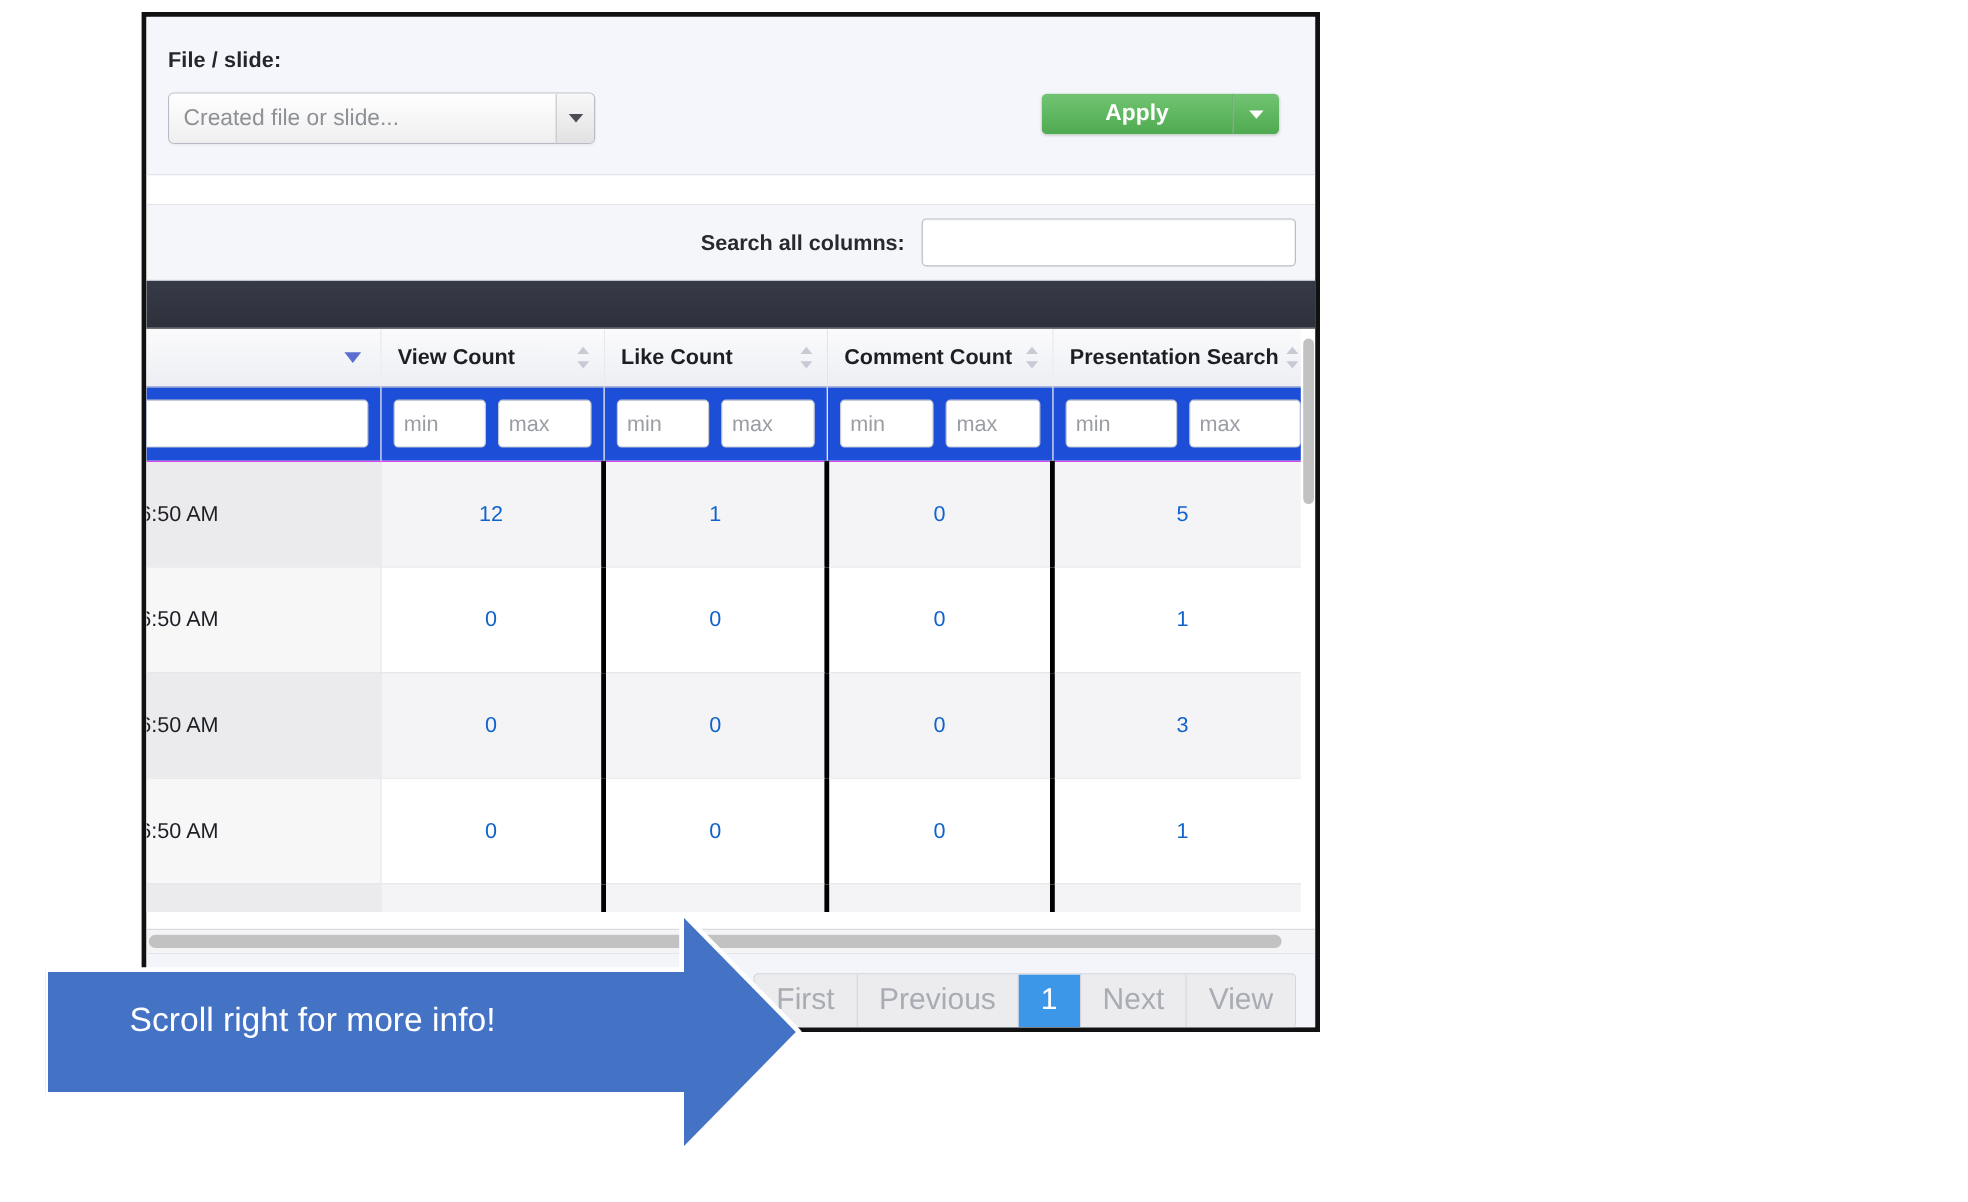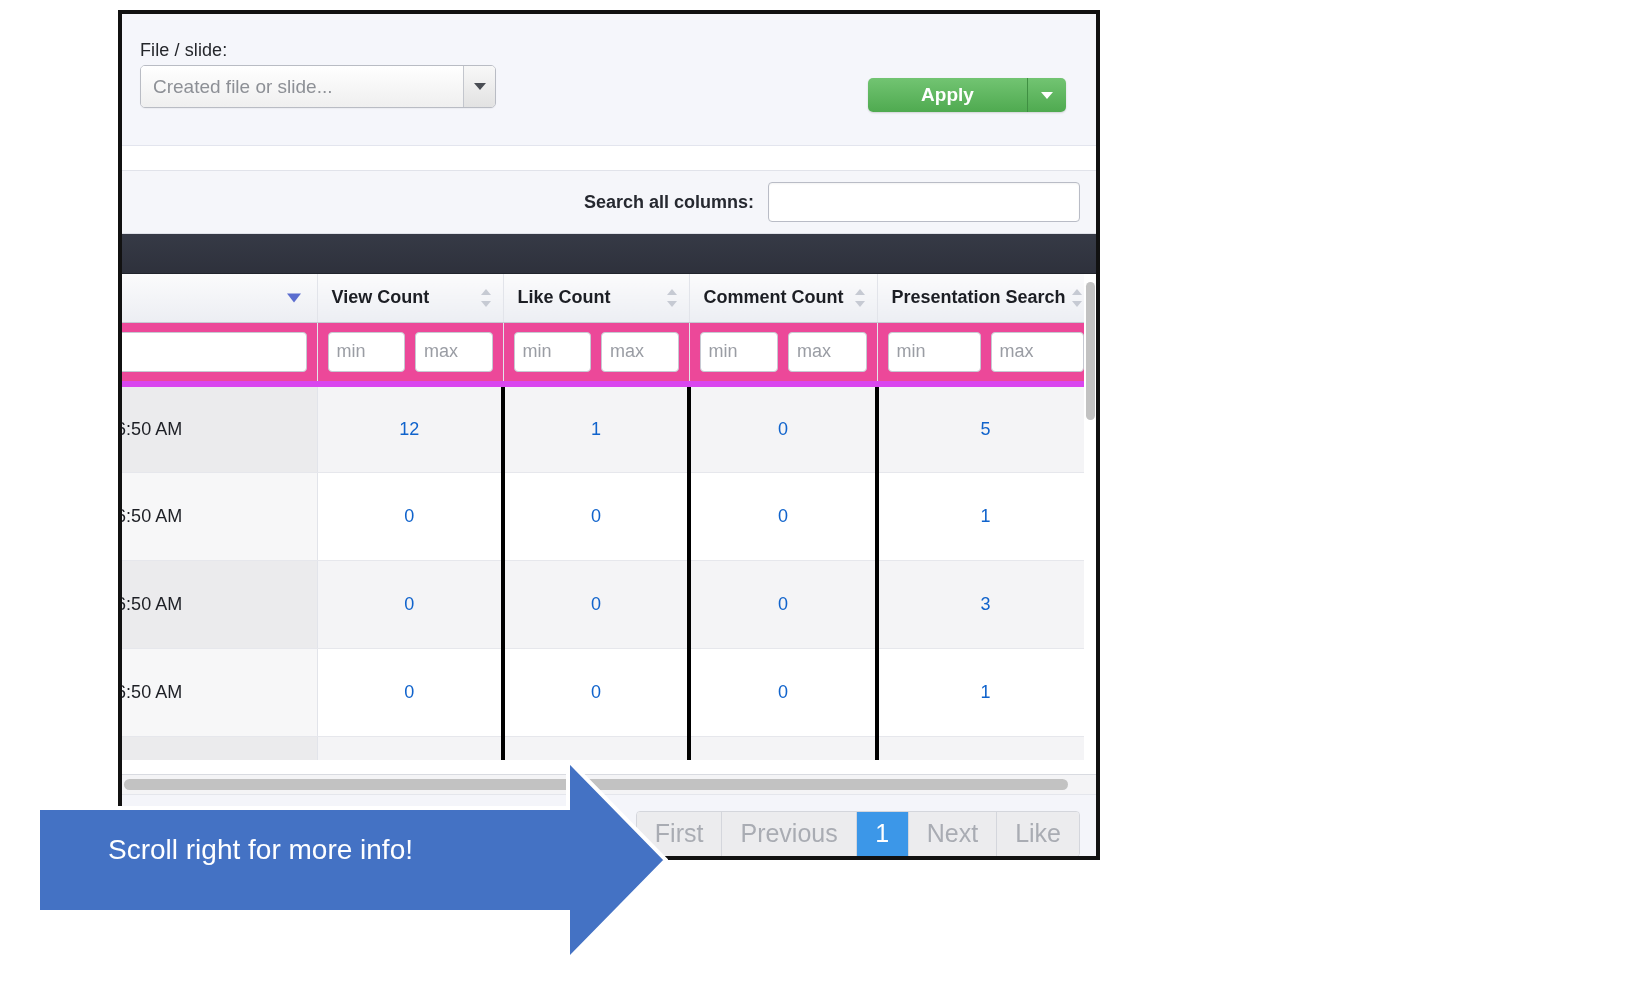--- a/index.html
+++ b/index.html
@@ -35,23 +35,23 @@
   
   .filter-bar {
     background: #f5f6fb;
     padding: 26px 0 18px 18px;
     border-bottom: 1px solid #e3e5ee;
     position: relative;
     height: 132px;
   }
   .filter-label {
     font-size: 18px;
-    font-weight: normal;
+    font-weight: bold;
     color: #24262b;
-    margin-bottom: 4px;
+    margin-bottom: 16px;
     letter-spacing: .1px;
   }
   .select-wrap {
     display: inline-flex;
     width: 356px;
     height: 43px;
     border: 1px solid #b9bcc4;
     border-radius: 5px;
     overflow: hidden;
     background: linear-gradient(#ffffff, #f0f0f0);
@@ -221,22 +221,22 @@
     transform: translateY(-50%);
     width: 0; height: 0;
     border-left: 7px solid transparent;
     border-right: 7px solid transparent;
     border-top: 9px solid #5b6dcf;
   }
 
   
   thead.head-filter th {
     height: 62px;
-    background: #ec4899;
-    border-bottom: 6px solid #d946ef;
+    background: #1d4ed8;
+    border-bottom: 1px solid #d946ef;
     padding: 0 10px;
     vertical-align: middle;
   }
   .flt-single {
     width: 100%;
     height: 40px;
     border: 1px solid #c6c9d2;
     border-radius: 4px;
     background: #ffffff;
     font-size: 18px;
@@ -543,21 +543,21 @@
       <div class="hscroll-thumb"></div>
     </div>
 
     <div class="footer">
       <div class="entries-info">f 11 entries</div>
       <div class="pager">
         <div>First</div>
         <div>Previous</div>
         <div class="active">1</div>
         <div>Next</div>
-        <div>Like</div>
+        <div>View</div>
       </div>
     </div>
 
   </div>
 
   <div class="callout">
     <svg width="630" height="200" viewBox="0 0 630 200">
       <path d="M0,48 L530,48 L530,0 L628,100 L530,200 L530,152 L0,152 Z" fill="#4472c4" stroke="#ffffff" stroke-width="4"></path>
     </svg>
     <div class="callout-text">Scroll right for more info!</div>

